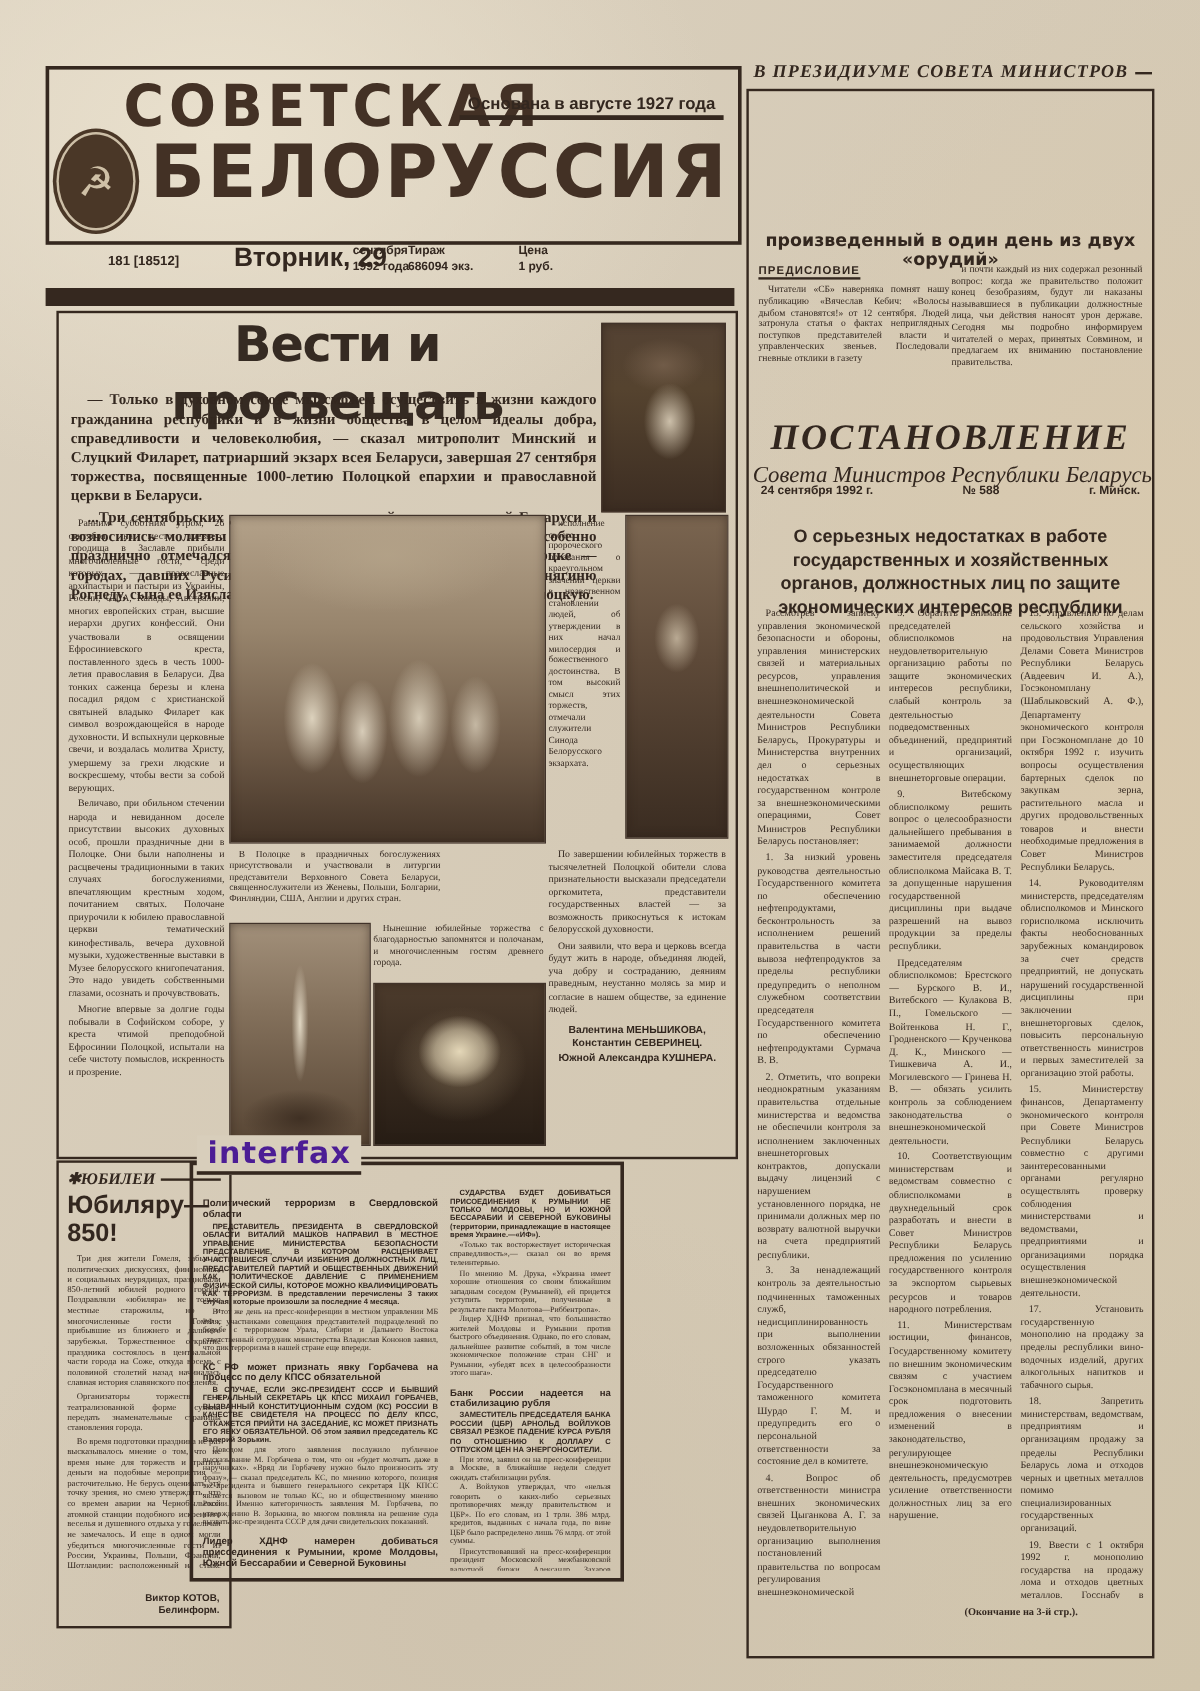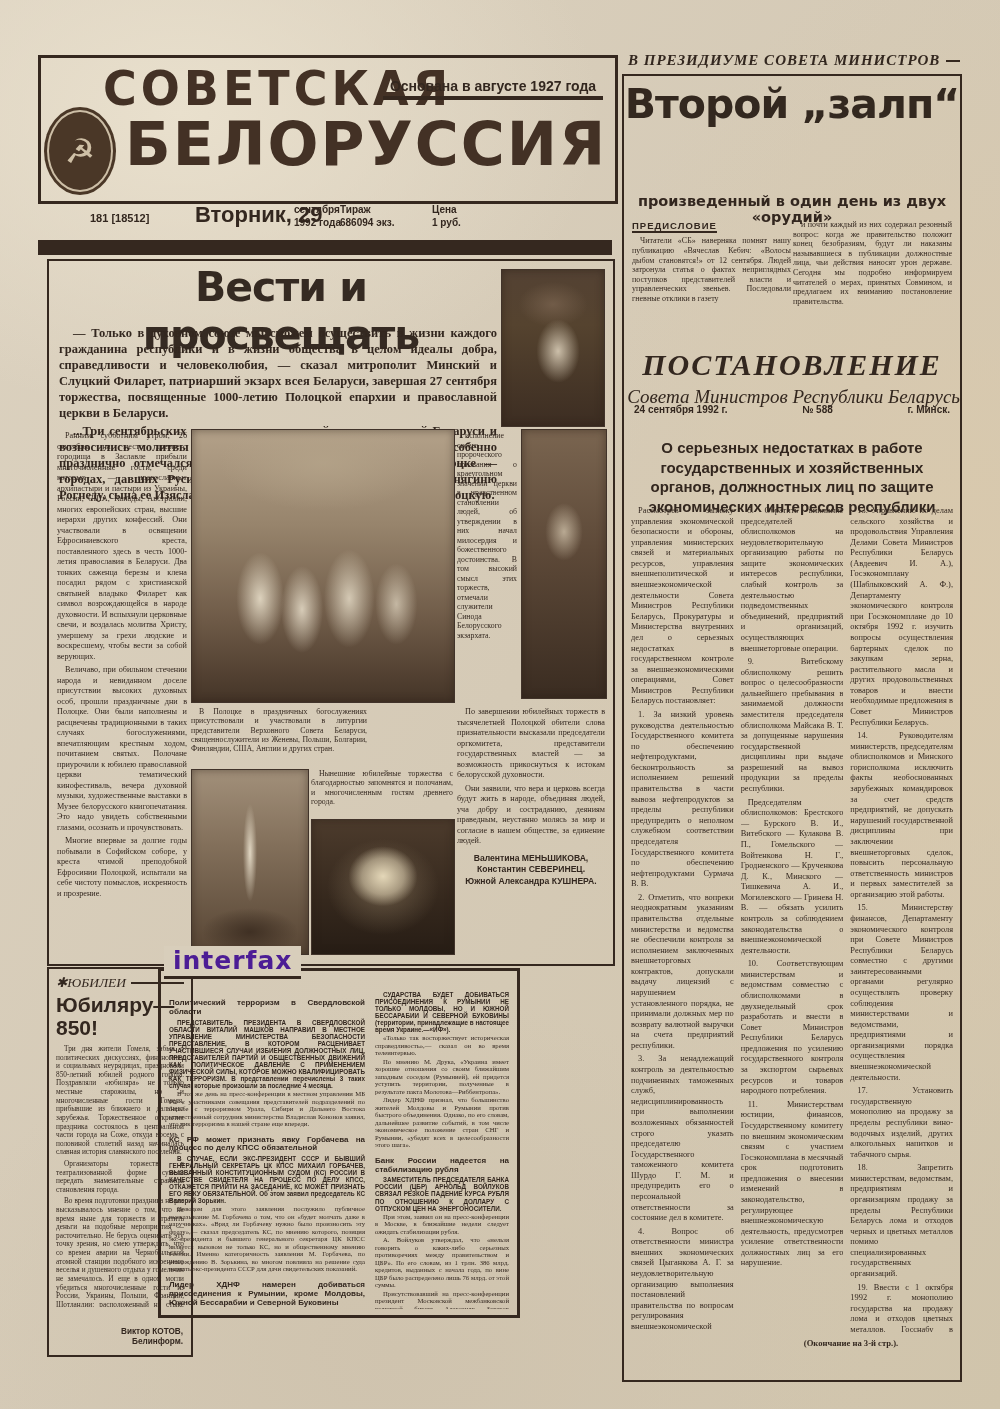--- a/index.html
+++ b/index.html
@@ -61,21 +61,21 @@
       radial-gradient(ellipse 60px 30px at 50% 88%, rgba(60,45,33,.9), transparent 80%),
       linear-gradient(180deg,#a2907a 0%,#83705b 40%,#574534 100%)}
   #ma-photo-candles{left:262px;top:558px;width:142px;height:134px;background:
       radial-gradient(ellipse 46px 40px at 50% 42%, #e4d7b8 0%, rgba(228,215,184,.55) 45%, transparent 75%),
       radial-gradient(ellipse 70px 60px at 50% 50%, rgba(160,140,110,.5), transparent 80%),
       linear-gradient(180deg,#4c3b2c 0%,#35281d 60%,#271d15 100%)}
   #ma-right-col{left:408px;top:446px;width:148px;height:248px;font-size:8.2px;line-height:1.28;overflow:hidden}
   #ma-byline{margin-top:6px;text-align:center;font-size:8.6px;font-weight:bold;line-height:1.35}
   
   #jubilee-box{left:47px;top:967px;width:146px;height:390px;border:2px solid #35281f;padding:5px 7px;box-sizing:border-box}
-  #jb-label{display:flex;align-items:center;font-size:13.5px;font-weight:normal;font-style:italic;margin-bottom:3px}
+  #jb-label{display:flex;align-items:center;font-size:13.5px;font-weight:bold;font-style:italic;margin-bottom:3px}
   #jb-label .line{flex:1;border-top:2px solid #35281f;margin-left:5px}
   #jb-h1{font-size:21px;font-weight:bold;line-height:1.05}
   #jb-h2{font-size:21px;font-weight:bold;margin-bottom:5px}
   #jb-body{font-size:7.3px;line-height:1.18;height:262px;overflow:hidden}
   #jb-byline{position:absolute;right:8px;bottom:7px;text-align:right;font-size:8.2px;font-weight:bold;line-height:1.3}
   
   #interfax-logo{left:164px;top:946px;z-index:3;font-size:25px;font-weight:bold;letter-spacing:1px;
     padding:0 9px 1px 9px;background:#d8cebb;border-bottom:3px solid #35281f;color:#4c1d95}
   #interfax-box{left:158px;top:968px;width:362px;height:350px;border:3px solid #35281f;box-sizing:border-box;
     padding:20px 8px 6px 8px;display:flex;gap:10px}
@@ -217,21 +217,20 @@
       <p class="if-p">Присутствовавший на пресс-конференции президент Московской межбанковской валютной биржи Александр Захаров согласился с прогнозом относительно скорой стабилизации курса рубля. Он также высказался «категорически против утверждений о якобы спровоцированном росте курса доллара с помощью фиктивных сделок».</p>
 
     </div>
   </div>
 
   <div class="abs" id="kicker">
     <span>В ПРЕЗИДИУМЕ СОВЕТА МИНИСТРОВ</span>
     <span class="line"></span>
   </div>
   <div class="abs" id="decree-box">
-    <div class="abs dsans" id="p-h1">Второй „залп“</div>
     <div class="abs dsans" id="p-sub">произведенный в один день из двух «орудий»</div>
     <div class="abs" id="p-preface">
       <div class="pc just">
         <span id="p-preface-label">ПРЕДИСЛОВИЕ</span>
         <p>Читатели «СБ» наверняка помнят нашу публикацию «Вячеслав Кебич: «Волосы дыбом становятся!» от 12 сентября. Людей затронула статья о фактах неприглядных поступков представителей власти и управленческих звеньев. Последовали гневные отклики в газету</p>
       </div>
       <div class="pc just">
         <p>и почти каждый из них содержал резонный вопрос: когда же правительство положит конец безобразиям, будут ли наказаны называвшиеся в публикации должностные лица, чьи действия наносят урон державе. Сегодня мы подробно информируем читателей о мерах, принятых Совмином, и предлагаем их вниманию постановление правительства.</p>
       </div>
     </div>

